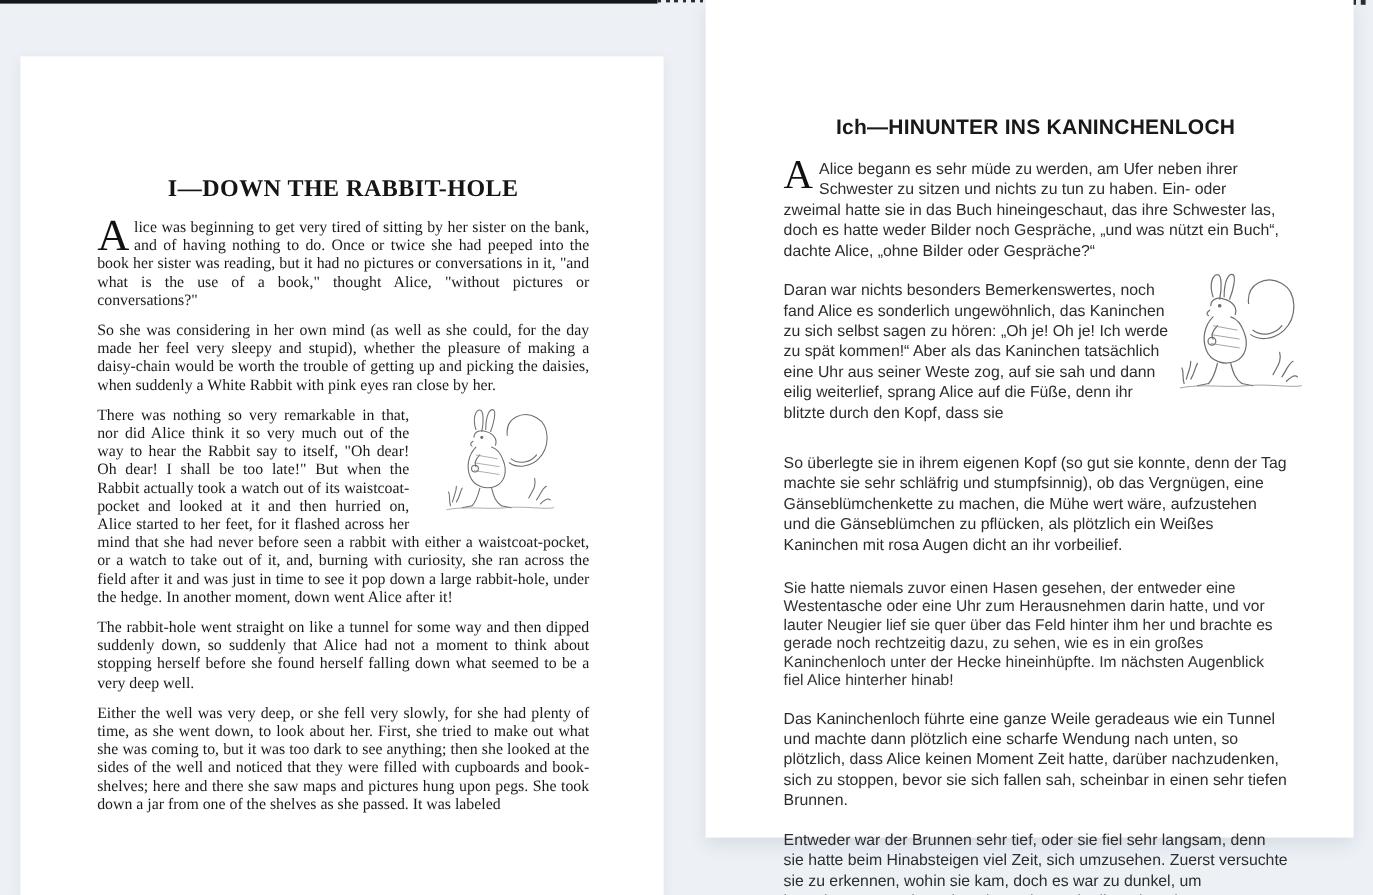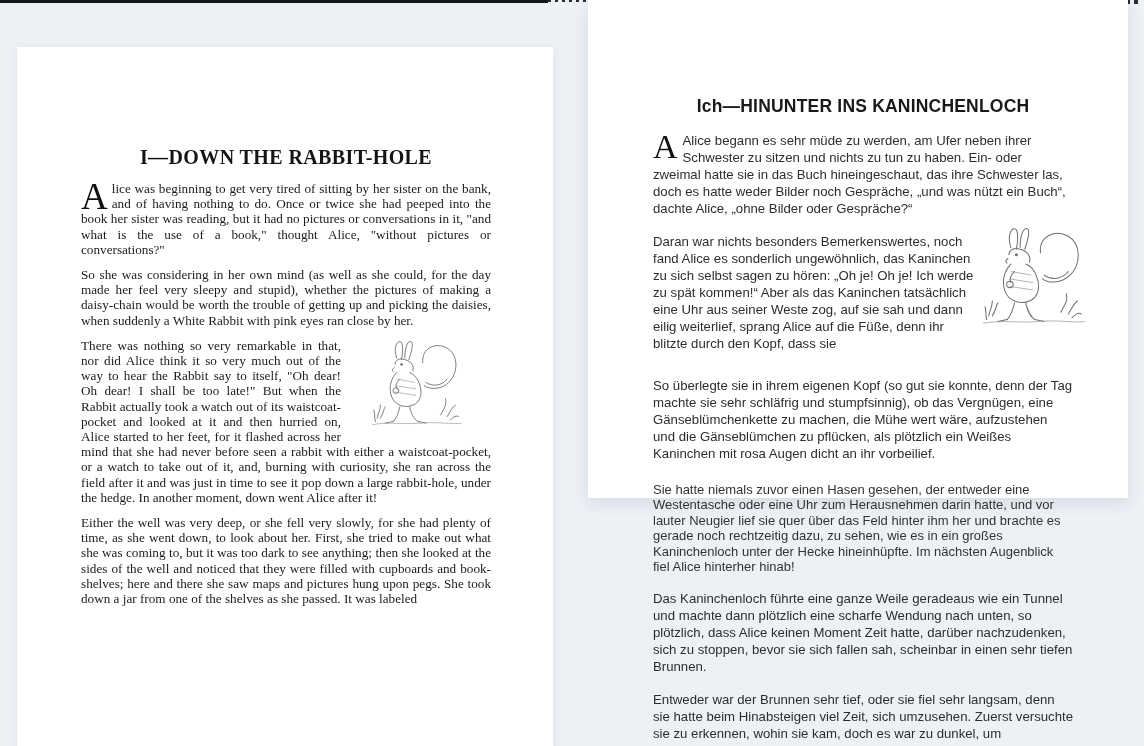--- a/index.html
+++ b/index.html
@@ -15,21 +15,21 @@
   .top-dots{position:absolute;top:0;left:1126px;width:20px;height:4px;}
   .top-dots i{display:inline-block;width:4px;height:4px;background:#2b2e33;margin-right:4px;vertical-align:top;}
 
   .page{position:absolute;background:#ffffff;}
   .page-left{
     left:17px;top:47px;width:536px;height:703px;
     box-shadow:0 2px 10px rgba(45,65,95,0.08);
     padding:0 62px 0 64px;box-sizing:border-box;
   }
   .page-right{
-    left:588px;top:0;width:540px;height:498px;
+    left:588px;top:0;width:540px;height:698px;
     box-shadow:0 5px 14px rgba(45,65,95,0.12);
     padding:0 55px 0 65px;box-sizing:border-box;
   }
 
   
   .title-en{
     font-family:"Liberation Serif", serif;font-weight:bold;
     font-size:20px;line-height:22px;letter-spacing:0.4px;
     text-align:center;color:#151515;margin:99px 0 0 0;
   }
@@ -77,21 +77,21 @@
 
 <div class="top-strip"></div>
 <div class="top-strip-frag"></div>
 <div class="top-dots"><i></i><i></i></div>
 
 <div class="page page-left">
   <h1 class="title-en">I—DOWN THE RABBIT-HOLE</h1>
 
   <p class="par-en first"><span class="dropcap-en">A</span><span>lice was beginning to get very tired of sitting by her sister on the bank, and of having nothing to do. Once or twice she had peeped into the book her sister was reading, but it had no pictures or conversations in it, "and what is the use of a book," thought Alice, "without pictures or conversations?"</span></p>
 
-  <p class="par-en"><span>So she was considering in her own mind (as well as she could, for the day made her feel very sleepy and stupid), whether the pictures of making a daisy-chain would be worth the trouble of getting up and picking the daisies, when suddenly a White Rabbit with pink eyes ran close by her.</span></p>
+  <p class="par-en"><span>So she was considering in her own mind (as well as she could, for the day made her feel very sleepy and stupid), whether the pleasure of making a daisy-chain would be worth the trouble of getting up and picking the daisies, when suddenly a White Rabbit with pink eyes ran close by her.</span></p>
 
   <p class="par-en"><span class="rabbit-float-en">
         <svg viewBox="0 0 110 108" aria-hidden="true">
         <g class="etch">
           <path d="M62 28 C60 10 78 2 92 10 C106 18 106 40 94 52 C86 60 72 62 64 56"></path>
           <path d="M66 52 C74 58 86 56 92 48"></path>
           <path d="M30 22 C26 10 30 2 34 2 C38 2 38 14 36 24"></path>
           <path d="M40 22 C40 8 44 0 48 2 C51 4 48 16 45 24"></path>
           <path d="M28 30 C28 24 34 22 40 24 C48 26 52 32 50 38"></path>
           <circle cx="36" cy="30" r="1.1" fill="#6f6f6f"></circle>
@@ -104,20 +104,21 @@
           <path d="M6 96 C8 88 10 86 10 80 M10 96 C14 90 14 84 16 82 M4 100 C2 94 4 90 2 86"></path>
           <path d="M84 92 C88 84 92 80 90 72 M92 94 C96 88 98 82 102 80 M96 98 C100 94 104 92 106 94"></path>
         </g>
         <g class="etch-thin">
           <path d="M30 48 L52 52 M28 56 L54 60 M28 64 L54 68"></path>
           <path d="M0 104 C20 100 40 104 60 102 C80 100 100 104 110 102"></path>
         </g>
       </svg>
       </span><span>There was nothing so very remarkable in that, nor did Alice think it so very much out of the way to hear the Rabbit say to itself, "Oh dear! Oh dear! I shall be too late!" But when the Rabbit actually took a watch out of its waistcoat-pocket and looked at it and then hurried on, Alice started to her feet, for it flashed across her mind that she had never before seen a rabbit with either a waistcoat-pocket, or a watch to take out of it, and, burning with curiosity, she ran across the field after it and was just in time to see it pop down a large rabbit-hole, under the hedge. In another moment, down went Alice after it!</span></p>
 
+  <p class="par-en"><span>The rabbit-hole went straight on like a tunnel for some way and then dipped suddenly down, so suddenly that Alice had not a moment to think about stopping herself before she found herself falling down what seemed to be a very deep well.</span></p>
 
   <p class="par-en"><span>Either the well was very deep, or she fell very slowly, for she had plenty of time, as she went down, to look about her. First, she tried to make out what she was coming to, but it was too dark to see anything; then she looked at the sides of the well and noticed that they were filled with cupboards and book-shelves; here and there she saw maps and pictures hung upon pegs. She took down a jar from one of the shelves as she passed. It was labeled</span></p>
 </div>
 
 <div class="page page-right">
   <h1 class="title-de">Ich—HINUNTER INS KANINCHENLOCH</h1>
 
   <p class="par-de first"><span class="dropcap-de">A</span><span>Alice begann es sehr müde zu werden, am Ufer neben ihrer Schwester zu sitzen und nichts zu tun zu haben. Ein- oder zweimal hatte sie in das Buch hineingeschaut, das ihre Schwester las, doch es hatte weder Bilder noch Gespräche, „und was nützt ein Buch“, dachte Alice, „ohne Bilder oder Gespräche?“</span></p>
 
   <p class="par-de"><span class="rabbit-float-de">

